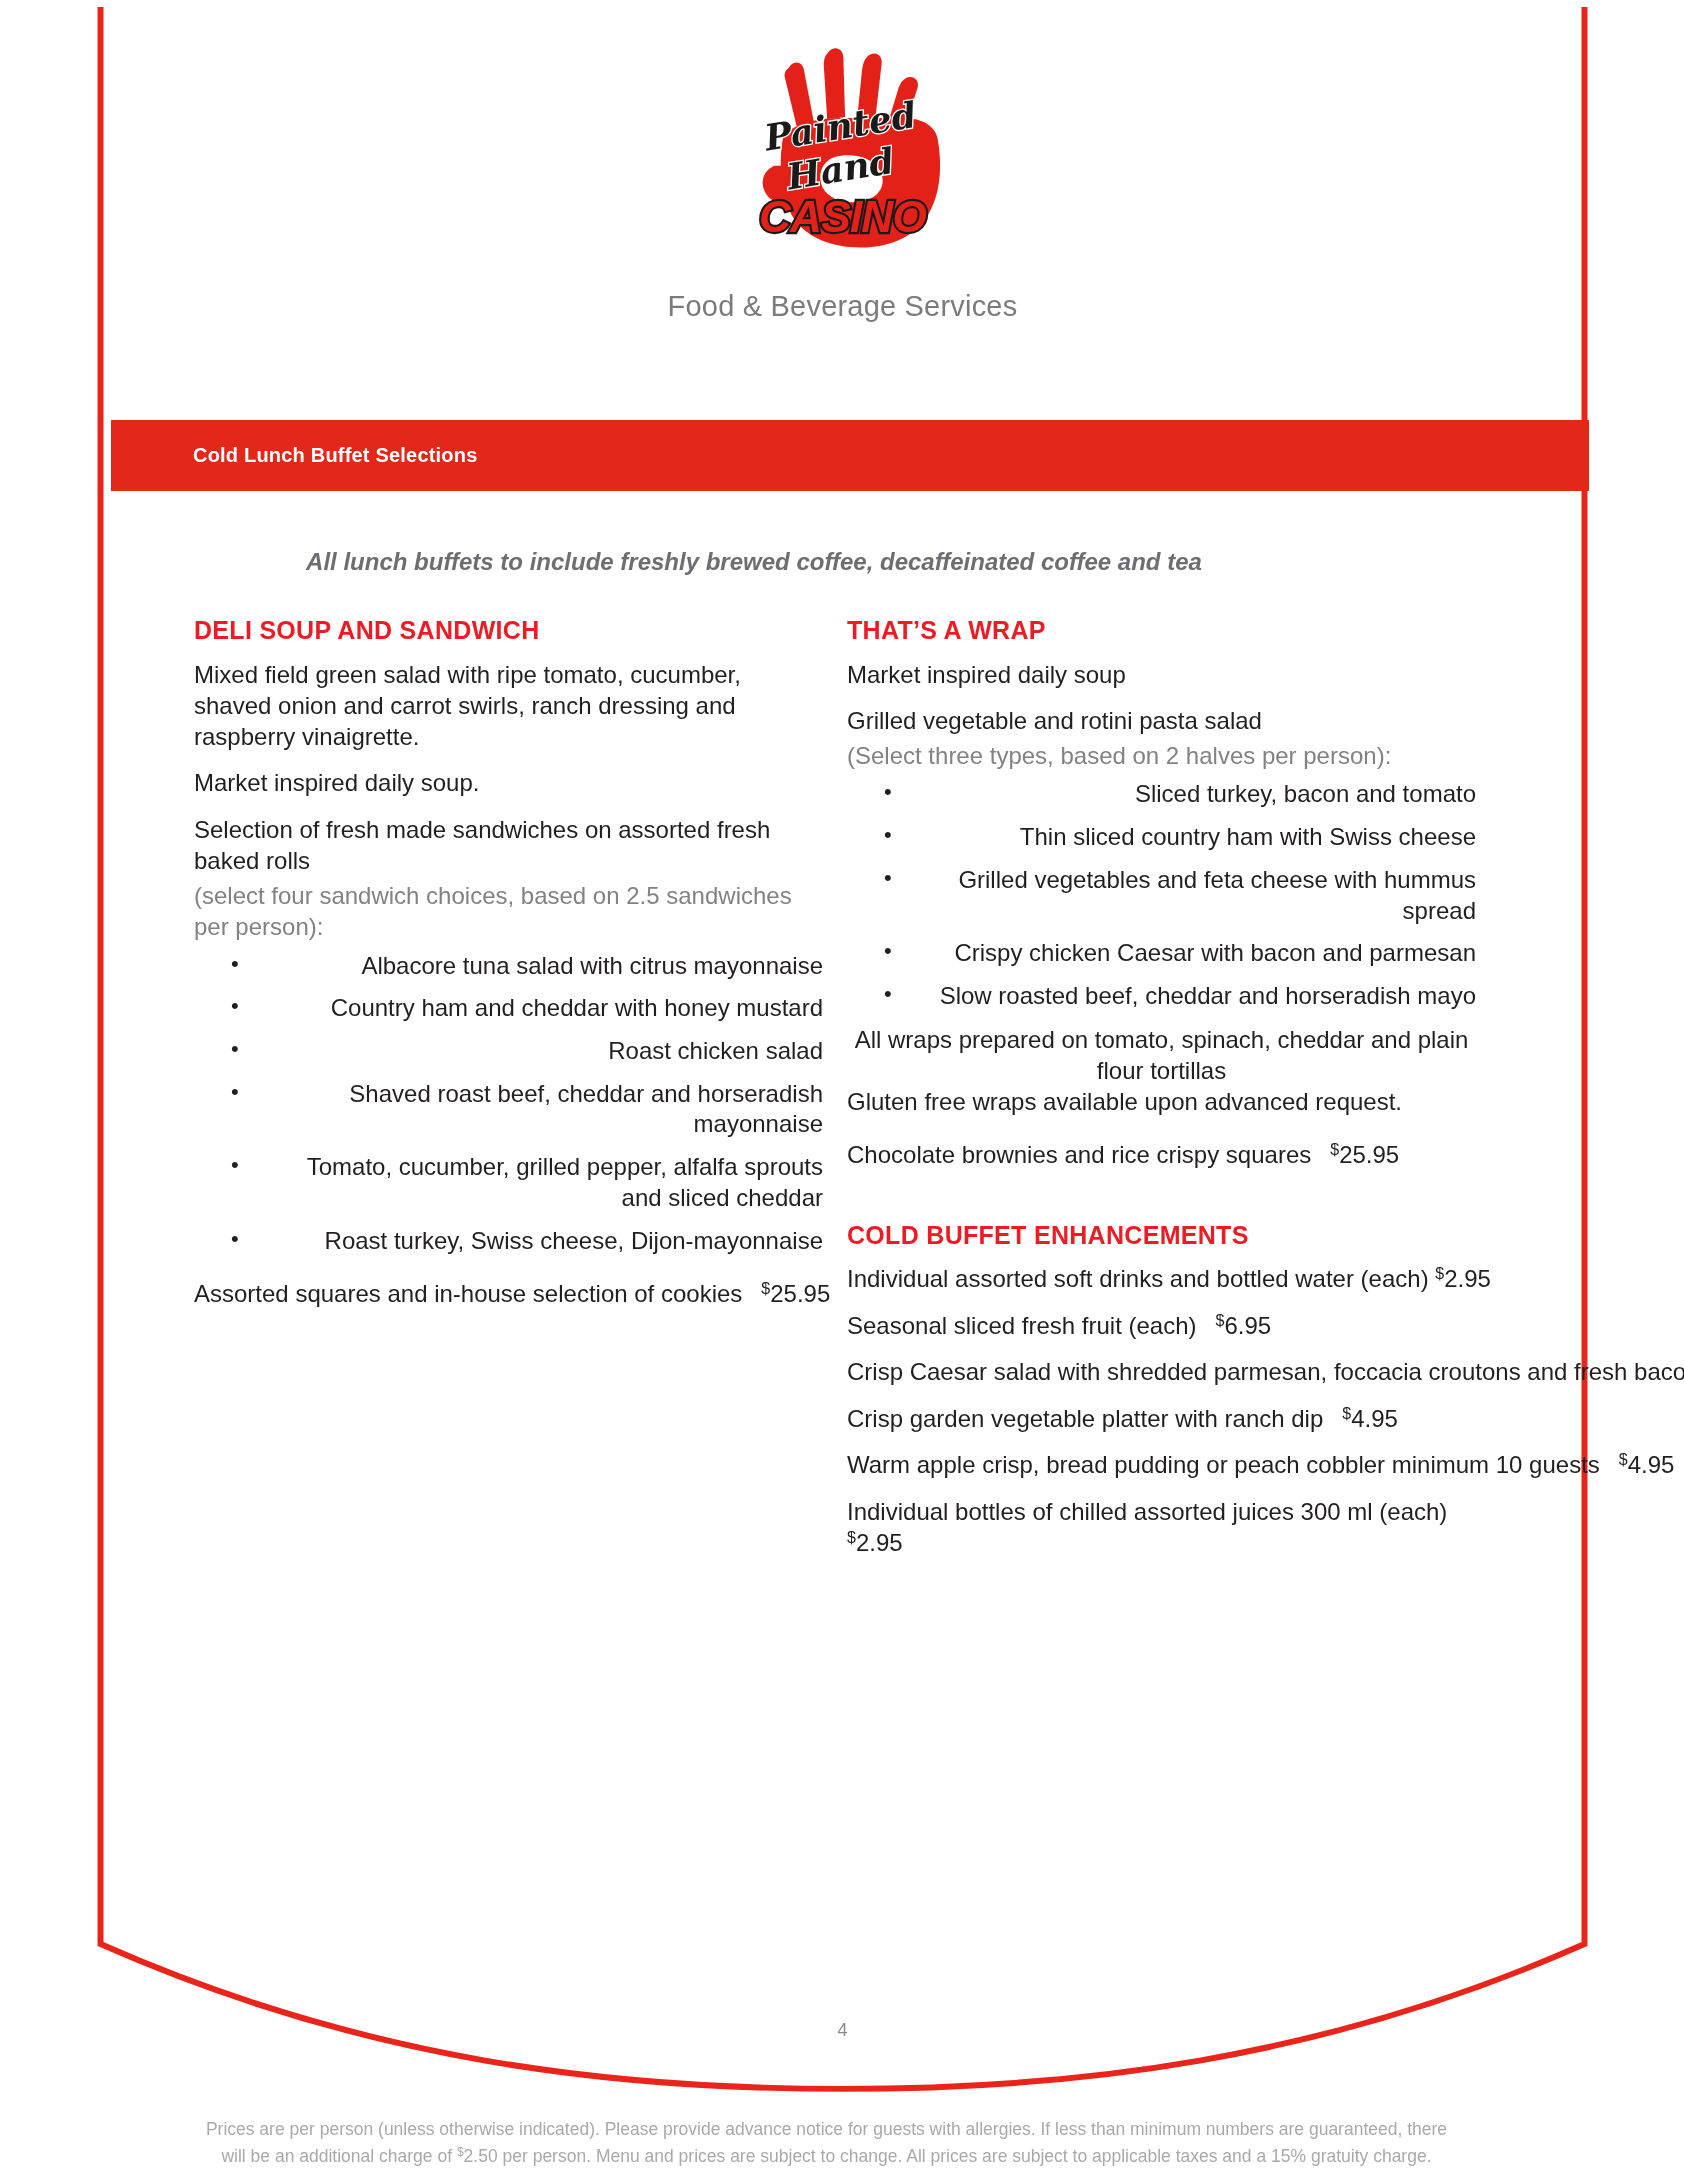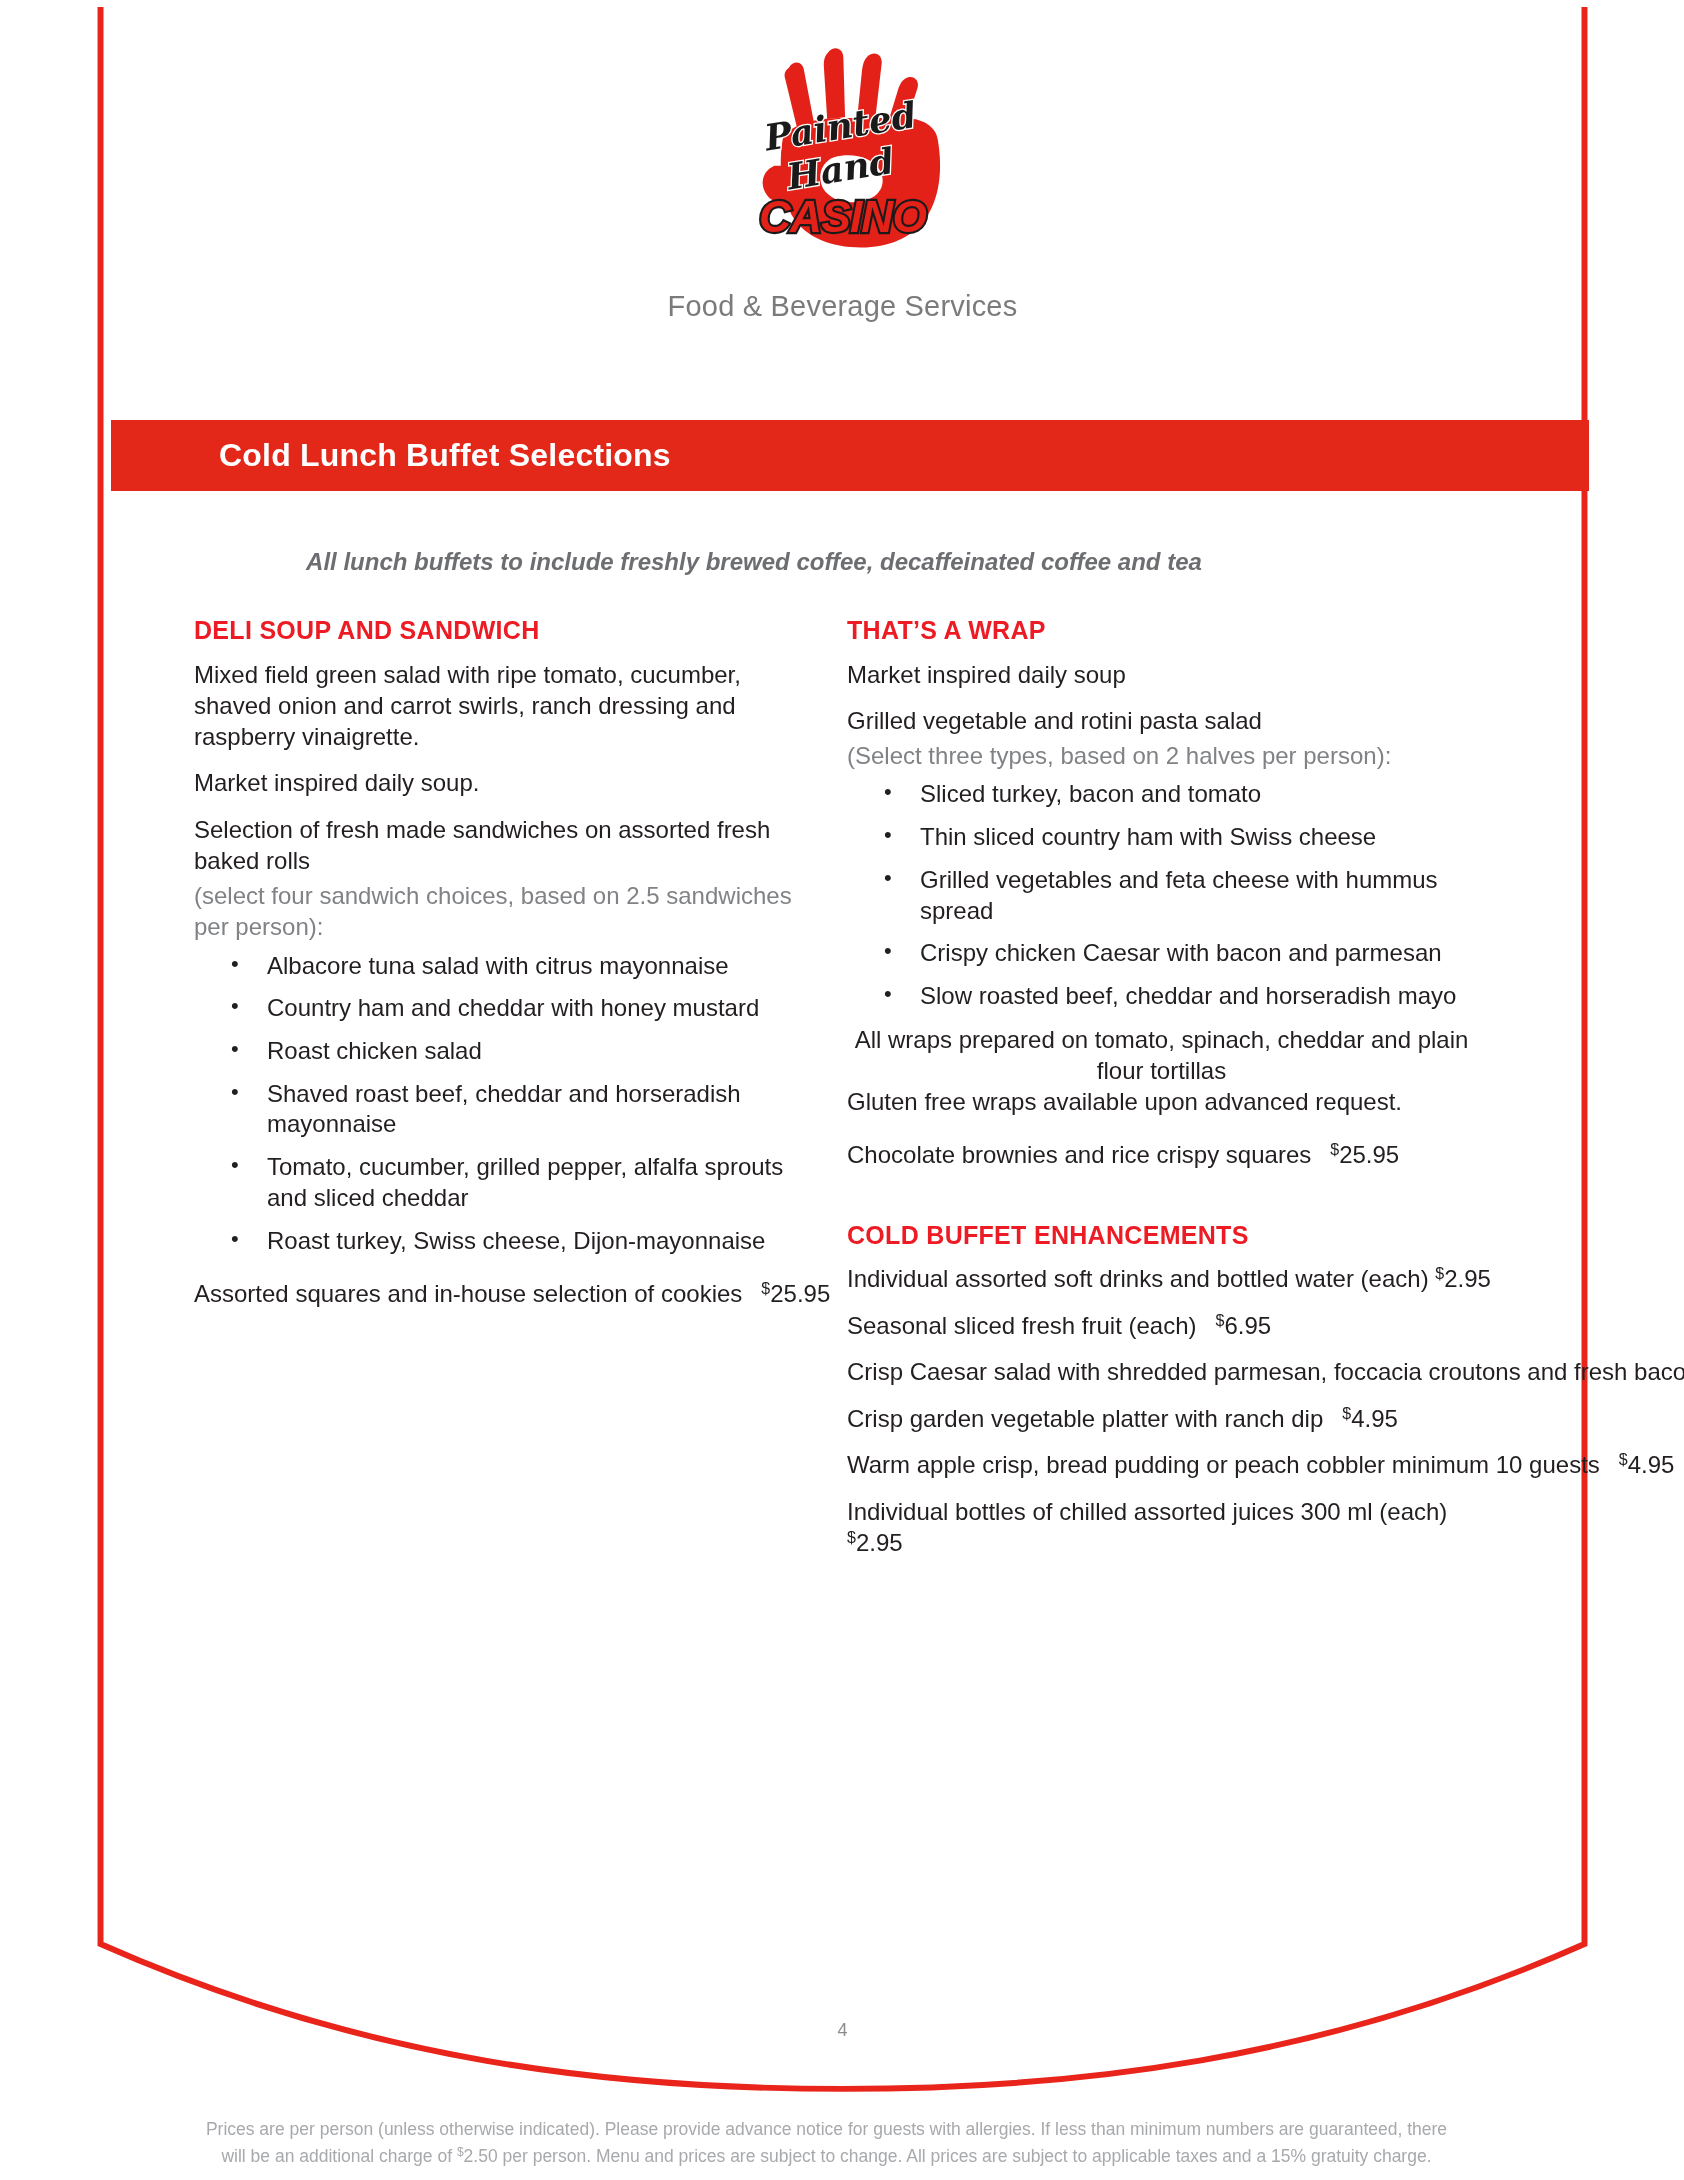--- a/index.html
+++ b/index.html
@@ -56,23 +56,23 @@
     left: 111px;
     top: 420px;
     width: 1478px;
     height: 71px;
     background: #e32719;
     display: flex;
     align-items: center;
   }
   .band-title {
     color: #ffffff;
-    font-size: 32px;
+    font-size: 20px;
     font-weight: bold;
-    padding-left: 108px;
+    padding-left: 82px;
     letter-spacing: 0.2px;
   }
 
   
   .intro {
     position: absolute;
     top: 548px;
     left: 0;
     width: 1508px;
     text-align: center;
@@ -121,20 +121,21 @@
     list-style: none;
     margin: 0 0 12px 0;
     padding: 0;
   }
   ul.bul li {
     font-size: 24px;
     line-height: 1.28;
     position: relative;
     padding-left: 73px;
     margin-bottom: 12px;
+    text-align: right;
   }
   ul.bul li::before {
     content: "\2022";
     position: absolute;
     left: 37px;
     top: -0.9px;
     font-size: 22px;
     color: #231f20;
   }
 

